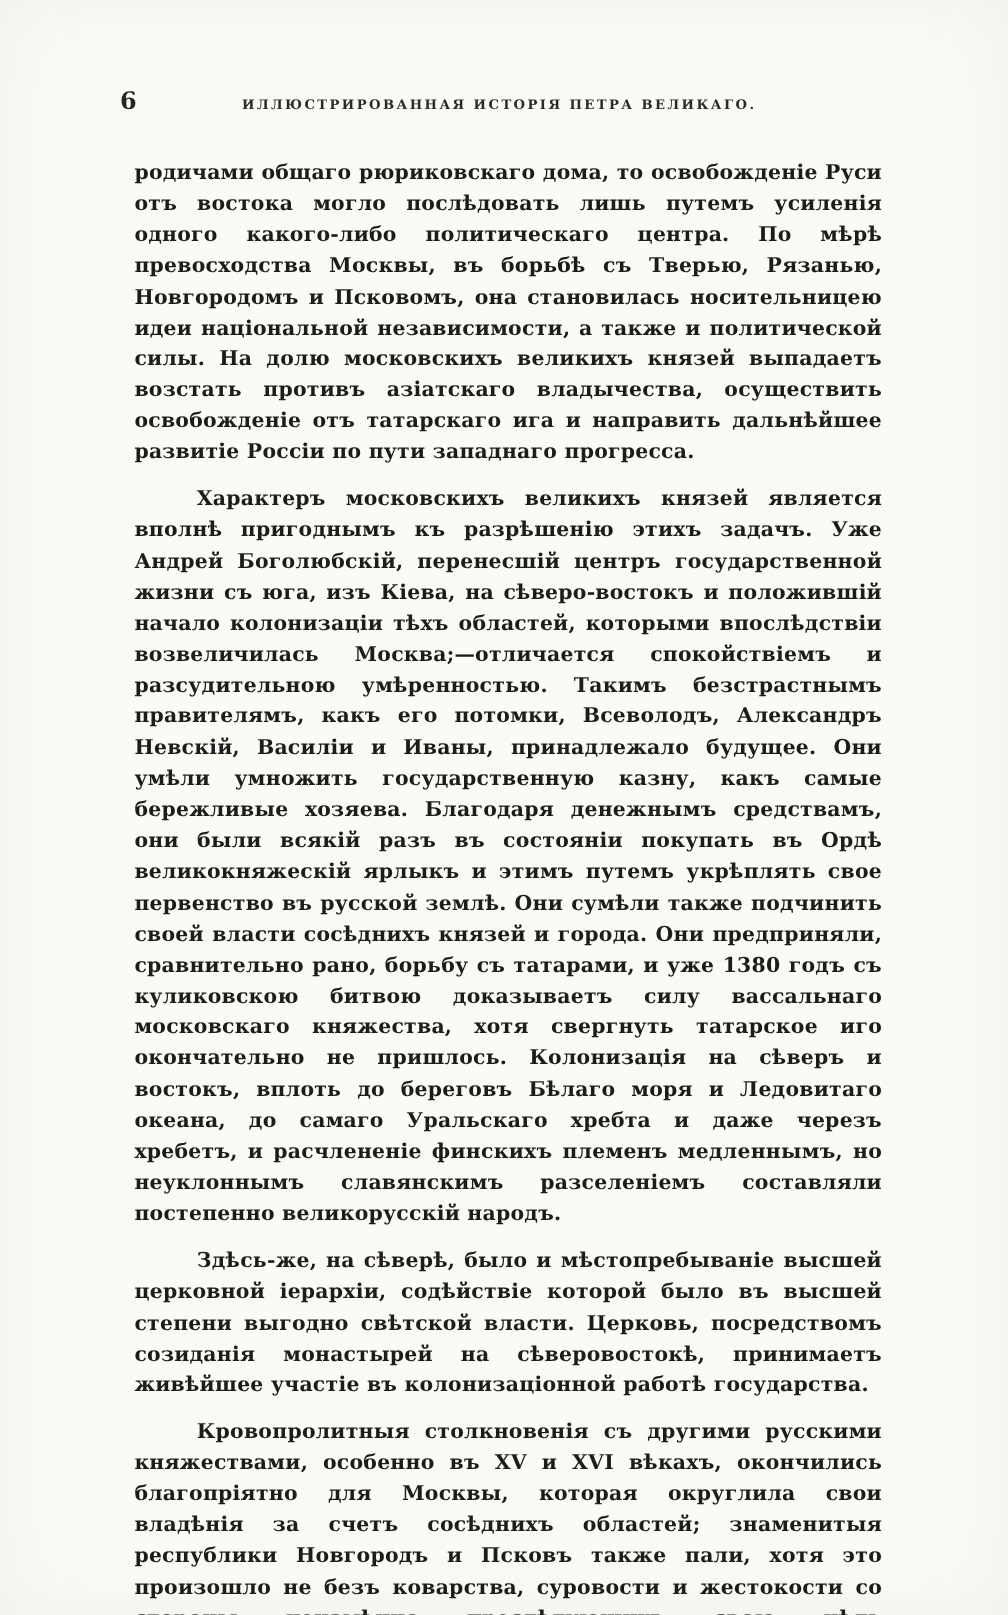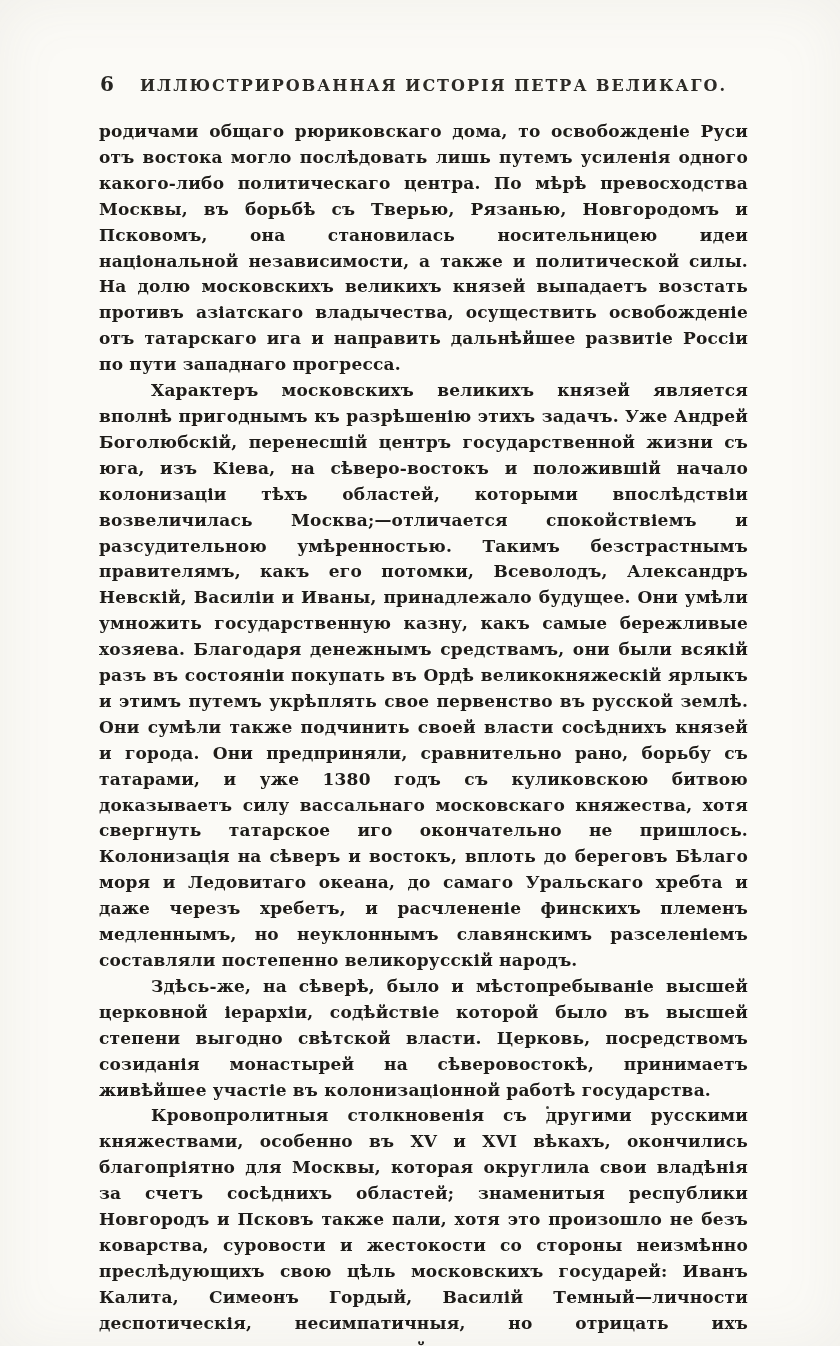--- a/index.html
+++ b/index.html
@@ -30,21 +30,21 @@
     font-weight: 700;
     font-size: 20px;
     color: #262522;
     min-width: 40px;
   }
   .running-title {
     flex: 1;
     text-align: center;
     font-family: "DejaVu Serif", serif;
     font-weight: 700;
-    font-size: 16px;
+    font-size: 11px;
     letter-spacing: 2px;
     color: #2c2a26;
     
     padding-right: 52px;
     white-space: nowrap;
   }
   .body-text {
     position: absolute;
     top: 119px;
     left: 99px;
@@ -52,21 +52,21 @@
     font-family: "DejaVu Serif", serif;
     font-weight: 700;
     font-size: 17px;
     line-height: 25.9px;
     letter-spacing: 0.2px;
     color: #1e1c19;
     text-align: justify;
     text-justify: inter-word;
   }
   .para {
-    margin: 0;
+    margin: 13px;
     text-indent: 52px;
   }
   .para.no-indent {
     text-indent: 0;
   }
   .artifact-dot {
     position: absolute;
     left: 546px;
     top: 1106px;
     width: 3px;

